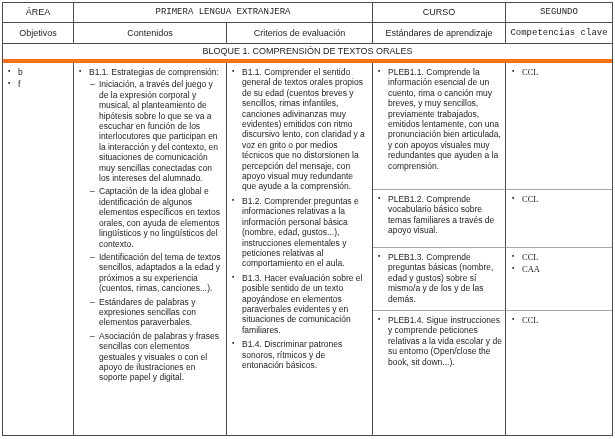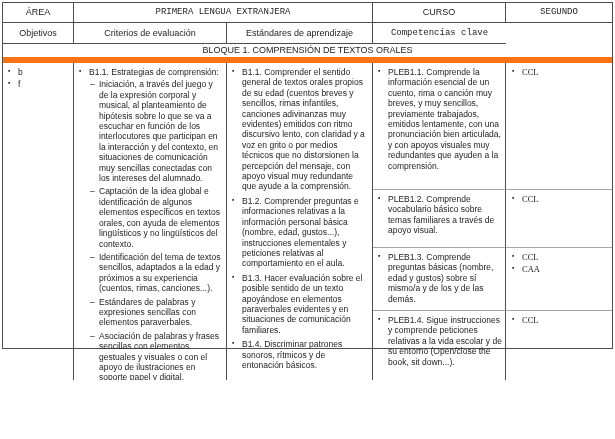--- a/index.html
+++ b/index.html
@@ -7,21 +7,21 @@
   body {
     width: 615px; height: 439px;
     background: #ffffff;
     font-family: "Liberation Sans", sans-serif;
     color: #1c1c1c;
     -webkit-font-smoothing: antialiased;
   }
   .page { padding: 2px; }
 
   .tbl {
-    width: 611px; height: 347px;
+    width: 611px; height: 434px;
     display: grid;
     grid-template-columns: 71px 153px 146px 133px 1fr;
     grid-template-rows: 20px 21px 19px 1fr;
     border: 1px solid #4d4d4d;
     font-size: 8.5px;
     line-height: 10.4px;
     background: #fff;
   }
 
   
@@ -33,21 +33,21 @@
     font-size: 9px;
     padding: 0 2px;
     overflow: hidden;
     white-space: nowrap;
   }
   .no-r { border-right: none; font-family: Liberation Mono, monospace; }
   .span-2-4 { grid-column: 2 / 4; font-family: Liberation Mono, monospace; }
   .block-row {
     grid-column: 1 / 6;
     display: flex; align-items: center; justify-content: center;
-    border-bottom: 6px solid #f97316;
+    border-bottom: 4px solid #f97316;
     font-size: 9px;
   }
 
   
   .bc {
     border-right: 1px solid #4d4d4d;
     padding: 4px 3px 3px 4px;
     overflow: hidden;
   }
 
@@ -104,20 +104,21 @@
 
 <div class="page">
   <div class="tbl">
 
     <div class="hc">ÁREA</div>
     <div class="hc span-2-4">PRIMERA LENGUA EXTRANJERA</div>
     <div class="hc">CURSO</div>
     <div class="hc no-r">SEGUNDO</div>
 
     <div class="hc">Objetivos</div>
+    <div class="hc">Contenidos</div>
     <div class="hc">Criterios de evaluación</div>
     <div class="hc">Estándares de aprendizaje</div>
     <div class="hc no-r">Competencias clave</div>
 
     <div class="block-row">BLOQUE 1. COMPRENSIÓN DE TEXTOS ORALES</div>
 
     <div class="bc">
       <ul class="sqlist tight">
         <li>b</li>
         <li>f</li>

